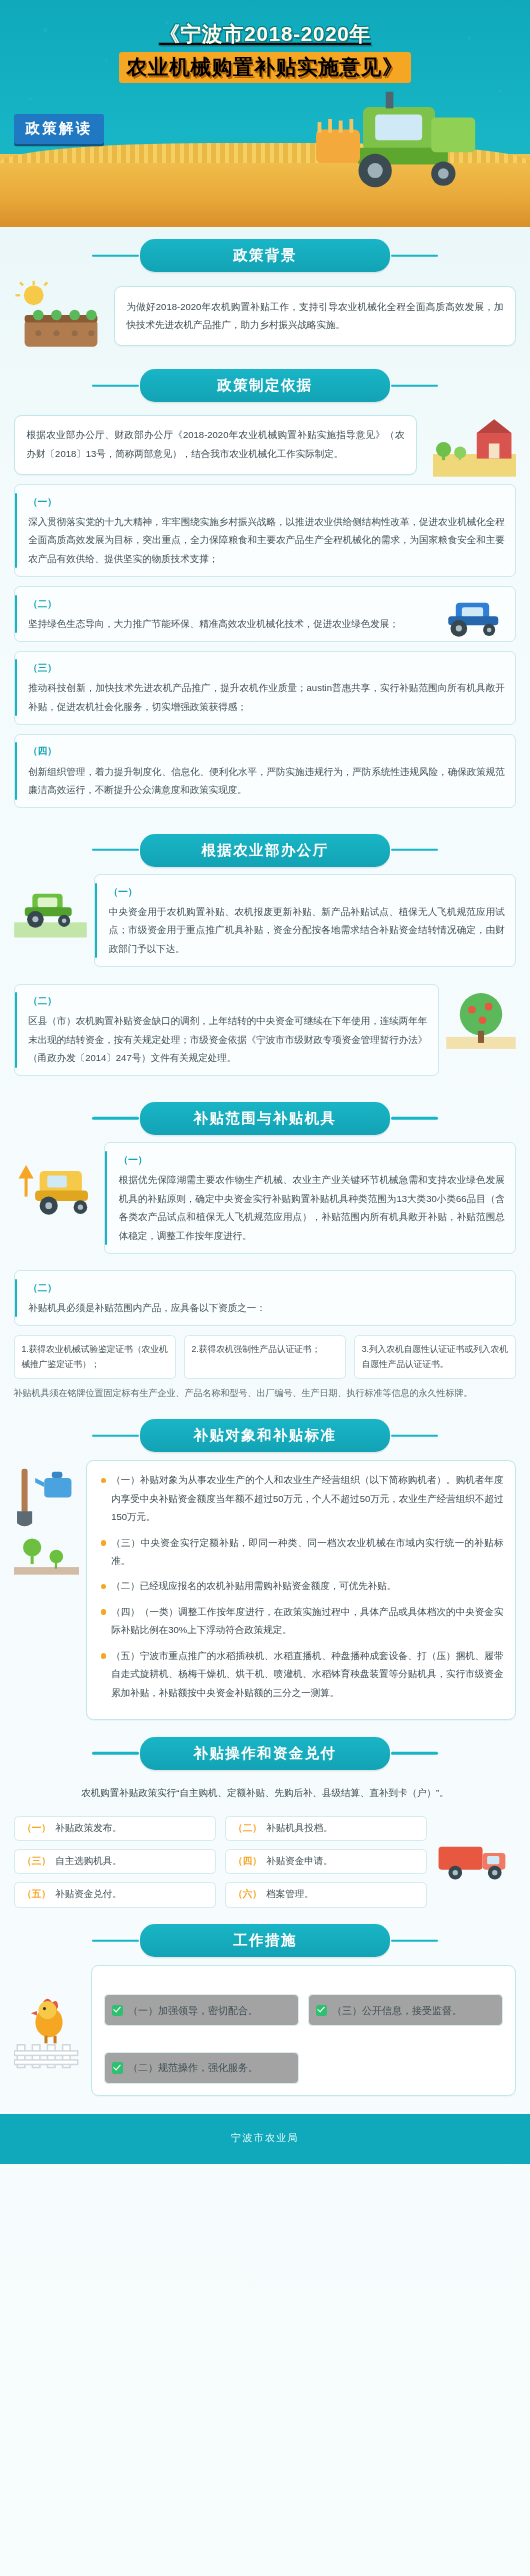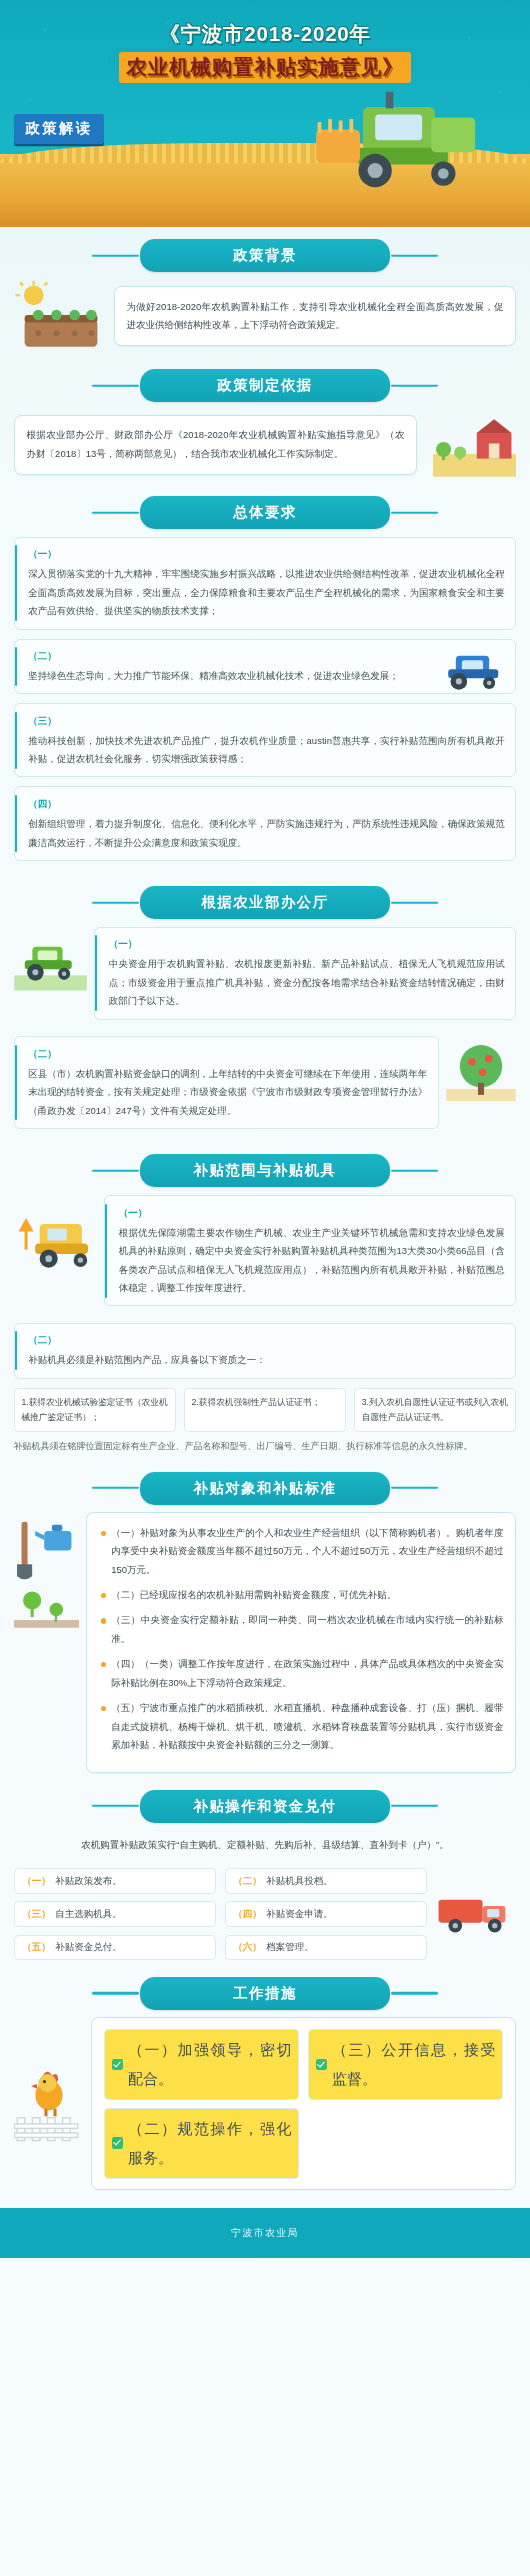--- a/index.html
+++ b/index.html
@@ -29,32 +29,32 @@
   .hero .field {
     position:absolute; left:0; right:0; bottom:0; height:73px;
     background:linear-gradient(180deg,#f2c14e 0%, #e9a93a 60%, #d89028 100%);
   }
   .hero .field:before{
     content:""; position:absolute; left:0; right:0; top:-10.6px; height:19.7px;
     background:repeating-linear-gradient(90deg,#f6cf63 0 4.5px, #eab845 4.5px 9px);
     border-radius:40% 40% 0 0 / 100% 100% 0 0;
   }
   .hero-title-wrap{
-    position:absolute; left:0; right:0; top:19.7px; text-align:center; z-index:5;
+    position:absolute; left:0; right:0; top:19.7px; text-align:center; z-index:5;text-decoration:underline;
   }
   .hero-title {
     font-size:20.5px; font-weight:bold; letter-spacing:0.8px;
     color:#fffbe8;
     text-shadow:1.5px 1.5px 0 #0a7d8b, -0.8px -0.8px 0 #0a7d8b, 0.8px -0.8px 0 #0a7d8b, -0.8px 0.8px 0 #0a7d8b;
     line-height:1.35;
   }
   .hero-title .line2 {
     display:inline-block;
     background:#f5a623;
-    color:#7f1d1d;
+    color:#000000;
     padding:1.5px 7.6px;
     border-radius:3px;
     margin-top:4.5px;
     text-shadow:1.5px 1.5px 0 #b4660a;
   }
   .hero-badge{
     position:absolute; left:13.6px; top:114px; z-index:6;
     background:#1f78c1; color:#fff; font-size:14.4px; font-weight:bold;
     padding:5.3px 12px; border-radius:2.3px;
     box-shadow:0 2.3px 0 #14557f;
@@ -139,23 +139,24 @@
     background:#fff; border:0.8px solid #d4ecef; border-radius:4.5px;
     padding:5.3px 7.6px; font-size:9.5px; color:#3f4f55;
     display:flex; align-items:center; gap:4.5px;
   }
   .step .idx { color:#f5a623; font-weight:bold; }
 
   .measures { display:flex; flex-wrap:wrap; gap:7.6px 9px; }
   .measure {
     width:calc(50% - 4.5px);
     display:flex; align-items:center; gap:4.5px;
-    font-size:15px; color:#3f4f55;
-    background:#fde047; border:0.8px solid #d9eef1; border-radius:4.5px;
+    font-size:10px; color:#3f4f55;
+    background:#a3a3a3; border:0.8px solid #d9eef1; border-radius:4.5px;
     padding:5.3px 6.8px;
+    margin-top:18px;
   }
   .check {
     width:11.4px; height:11.4px; flex:0 0 11.4px; border-radius:2.3px;
     background:#2fbf71; position:relative;
   }
   .check:after{
     content:""; position:absolute; left:3px; top:0.8px; width:3px; height:6px;
     border:solid #fff; border-width:0 1.5px 1.5px 0; transform:rotate(42deg);
   }
   .footer {
@@ -239,21 +240,21 @@
             <circle cx="102" cy="46" r="7"></circle>
         </g>
         <g fill="#3f3f3f" opacity=".25">
           <circle cx="32" cy="70" r="4"></circle>
             <circle cx="56" cy="70" r="4"></circle>
             <circle cx="80" cy="70" r="4"></circle>
             <circle cx="102" cy="70" r="4"></circle>
         </g>
       </svg>
       <div class="card" style="flex:1">
-        <p class="para">为做好2018-2020年农机购置补贴工作，支持引导农业机械化全程全面高质高效发展，促进农业供给侧结构性改革，上下浮动符合政策规定。</p>
+        <p class="para">为做好2018-2020年农机购置补贴工作，支持引导农业机械化全程全面高质高效发展，加快技术先进农机产品推广，助力乡村振兴战略实施。</p>
       </div>
     </div>
   </div>
 
   <div class="section sec-wrap">
     <div class="band">政策制定依据</div>
     <div style="display:flex;align-items:center;gap:16px;">
       <div class="card" style="flex:1">
         <p class="para">根据农业部办公厅、财政部办公厅《2018-2020年农业机械购置补贴实施指导意见》（农办财〔2018〕13号，简称两部意见），结合我市农业机械化工作实际制定。</p>
       </div>
@@ -268,21 +269,20 @@
           </g>
         <g fill="#8cd05f">
             <circle cx="36" cy="56" r="8"></circle>
             <rect x="34" y="56" width="3" height="10"></rect>
           </g>
       </svg>
     </div>
   </div>
 
   <div class="section sec-wrap">
-    <div class="band">总体要求</div>
 
     <div class="item-block">
       <span class="lbl">（一）</span>
       <span>深入贯彻落实党的十九大精神，牢牢围绕实施乡村振兴战略，以推进农业供给侧结构性改革，促进农业机械化全程全面高质高效发展为目标，突出重点，全力保障粮食和主要农产品生产全程机械化的需求，为国家粮食安全和主要农产品有效供给、提供坚实的物质技术支撑；</span>
     </div>
 
     <div style="position:relative;">
       <div class="item-block" style="padding-right:83px;">
         <span class="lbl">（二）</span>
         <span>坚持绿色生态导向，大力推广节能环保、精准高效农业机械化技术，促进农业绿色发展；</span>
@@ -400,22 +400,22 @@
               <rect x="22" y="110" width="4" height="22"></rect>
             <circle cx="56" cy="122" r="9"></circle>
               <rect x="54" y="122" width="3" height="16"></rect>
           </g>
           <rect x="0" y="136" width="86" height="10" fill="#b07c4f" opacity=".5"></rect>
         </svg>
       </div>
       <div class="card" style="flex:1">
         <ul class="bullets">
           <li>（一）补贴对象为从事农业生产的个人和农业生产经营组织（以下简称购机者）。购机者年度内享受中央补贴资金额度当年额不超过50万元，个人不超过50万元，农业生产经营组织不超过150万元。</li>
+          <li>（三）中央资金实行定额补贴，即同一种类、同一档次农业机械在市域内实行统一的补贴标准。</li>
           <li>（二）已经现应报名的农机补贴用需购补贴资金额度，可优先补贴。</li>
-          <li>（三）中央资金实行定额补贴，即同一种类、同一档次农业机械在市域内实行统一的补贴标准。</li>
           <li>（四）（一类）调整工作按年度进行，在政策实施过程中，具体产品或具体档次的中央资金实际补贴比例在30%上下浮动符合政策规定。</li>
           <li>（五）宁波市重点推广的水稻插秧机、水稻直播机、种盘播种成套设备、打（压）捆机、履带自走式旋耕机、杨梅干燥机、烘干机、喷灌机、水稻钵育秧盘装置等分贴机具，实行市级资金累加补贴，补贴额按中央资金补贴额的三分之一测算。</li>
         </ul>
       </div>
     </div>
   </div>
 
   <div class="section sec-wrap">
     <div class="band">补贴操作和资金兑付</div>
 

